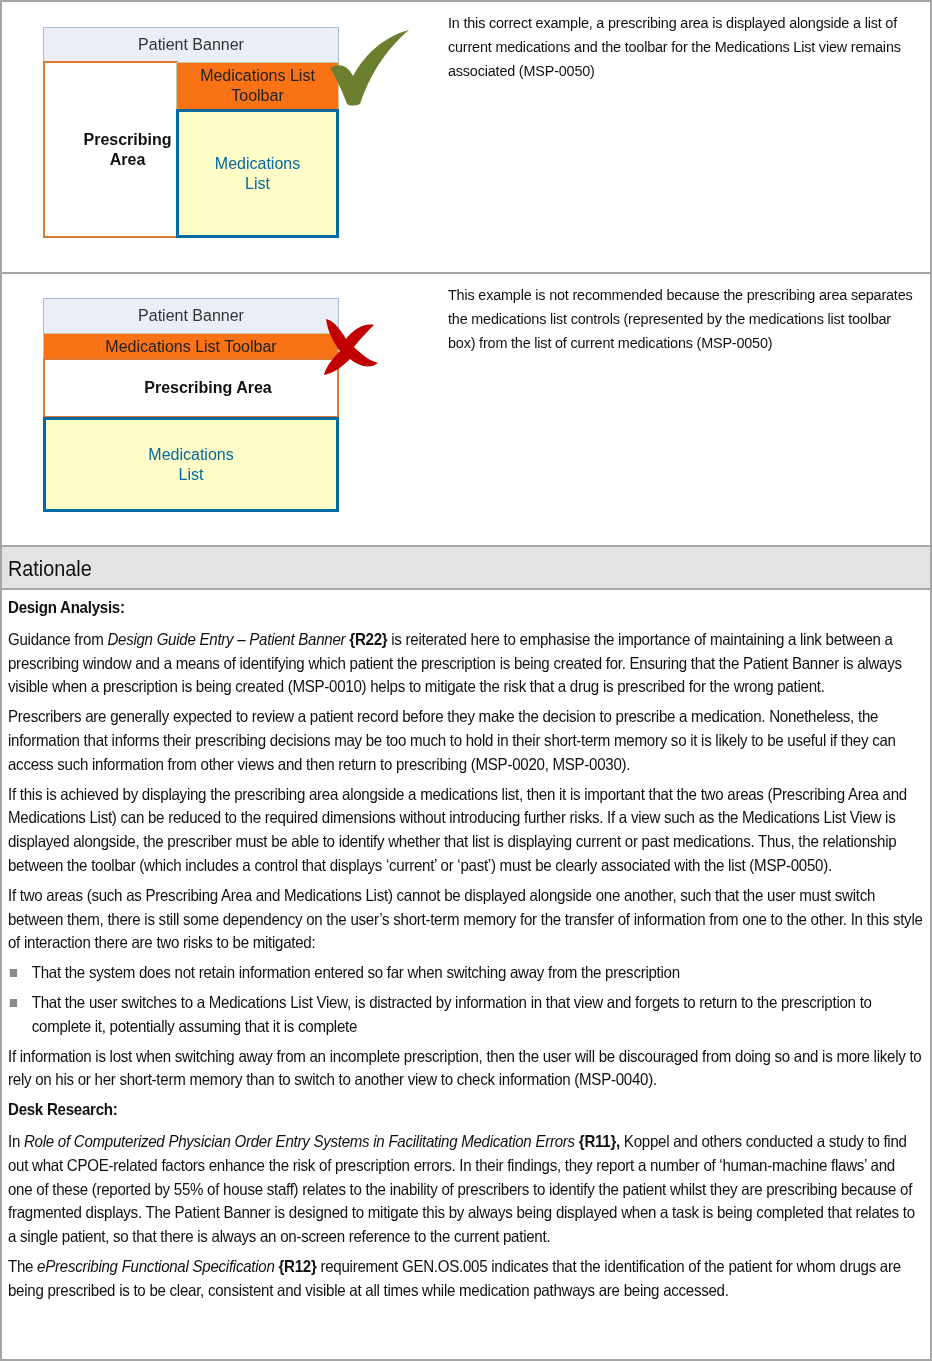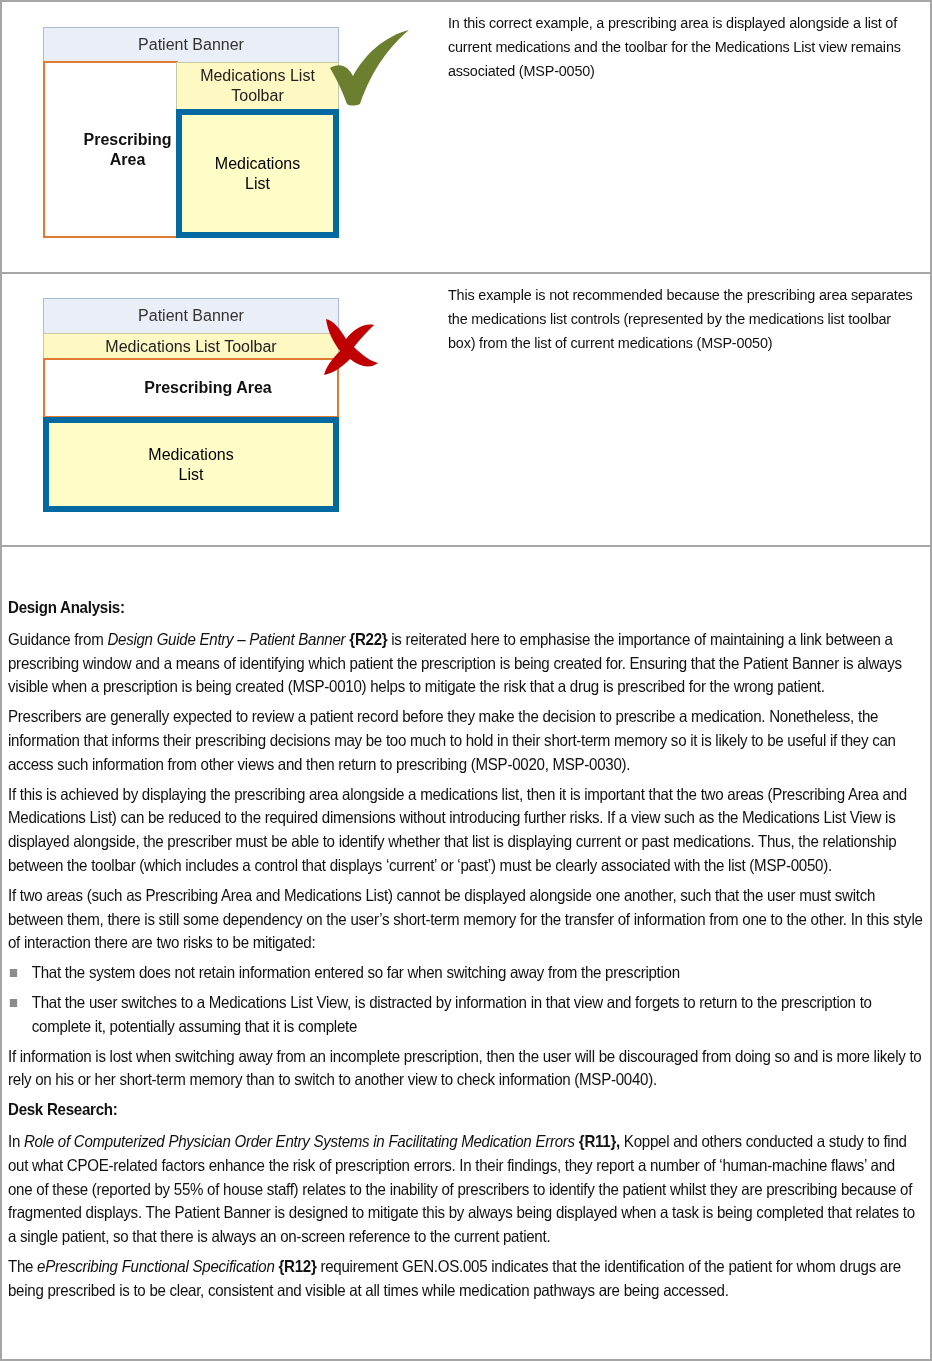--- a/index.html
+++ b/index.html
@@ -26,22 +26,22 @@
       letter-spacing: -0.2px;
       transform: scaleX(0.93); transform-origin: left top;
       width: 500px;
     }
     .row1 .example-text { top: 9px; }
     .row2 .example-text { top: 9px; }
 
     
     .box { position: absolute; display: flex; align-items: center; justify-content: center; text-align: center; font-size: 16px; line-height: 20px; color: #222; }
     .banner { background: #e9eef7; border: 1px solid #a9bcd6; color: #333; }
-    .toolbar { background: #fef9c3; border: 1px solid #c6c8a8; color: #222; }
-    .medlist { background: #fefdc7; border: 6px solid #0369a1; color: #000000; }
+    .toolbar { background: #f97316; border: 1px solid #c6c8a8; color: #222; }
+    .medlist { background: #fefdc7; border: 3px solid #0369a1; color: #0369a1; }
     .prescribing { background: #ffffff; border: 2px solid #e07a30; font-weight: bold; color: #111; padding-left: 34px; }
 
     .d1-banner { left: 41px; top: 25px; width: 296px; height: 36px; }
     .d1-presc { left: 41px; top: 59px; width: 135px; height: 177px; }
     .d1-toolbar { left: 174px; top: 60px; width: 163px; height: 48px; }
     .d1-medlist { left: 174px; top: 107px; width: 163px; height: 129px; }
 
     .d2-banner { left: 41px; top: 24px; width: 296px; height: 36px; }
     .d2-toolbar { left: 41px; top: 59px; width: 296px; height: 27px; }
     .d2-presc { left: 41px; top: 84px; width: 296px; height: 60px; }
@@ -109,20 +109,23 @@
     </div>
     <div class="box medlist d2-medlist">
       <span style="width:95px">Medications List</span>
     </div>
     <div class="example-text">This example is not recommended because the prescribing area separates the medications list controls (represented by the medications list toolbar box) from the list of current medications (MSP-0050)</div>
   </div>
   <svg class="mark cross" viewBox="0 0 68 62">
     <path d="M14 4 C22 6 28 14 34 24 C42 14 52 8 62 10 C56 16 48 24 42 32 C50 40 58 46 66 48 C58 54 48 52 38 44 C30 52 22 58 12 60 C14 52 20 44 28 36 C22 28 16 18 14 4 Z" fill="#c00000"></path>
   </svg>
 
+  <div class="rationale-header">
+    <span>Rationale</span>
+  </div>
 
   <div class="rationale-body">
     <p class="sub">Design Analysis:</p>
     <p><span>Guidance from </span><i>Design Guide Entry – Patient Banner</i> <b>{R22}</b><span> is reiterated here to emphasise the importance of maintaining a link between a prescribing window and a means of identifying which patient the prescription is being created for. Ensuring that the Patient Banner is always visible when a prescription is being created (MSP-0010) helps to mitigate the risk that a drug is prescribed for the wrong patient.</span></p>
     <p>Prescribers are generally expected to review a patient record before they make the decision to prescribe a medication. Nonetheless, the information that informs their prescribing decisions may be too much to hold in their short-term memory so it is likely to be useful if they can access such information from other views and then return to prescribing (MSP-0020, MSP-0030).</p>
     <p>If this is achieved by displaying the prescribing area alongside a medications list, then it is important that the two areas (Prescribing Area and Medications List) can be reduced to the required dimensions without introducing further risks. If a view such as the Medications List View is displayed alongside, the prescriber must be able to identify whether that list is displaying current or past medications. Thus, the relationship between the toolbar (which includes a control that displays ‘current’ or ‘past’) must be clearly associated with the list (MSP-0050).</p>
     <p>If two areas (such as Prescribing Area and Medications List) cannot be displayed alongside one another, such that the user must switch between them, there is still some dependency on the user’s short-term memory for the transfer of information from one to the other. In this style of interaction there are two risks to be mitigated:</p>
     <ul>
       <li><span class="bullet"></span><span>That the system does not retain information entered so far when switching away from the prescription</span></li>
       <li><span class="bullet"></span><span>That the user switches to a Medications List View, is distracted by information in that view and forgets to return to the prescription to complete it, potentially assuming that it is complete</span></li>

